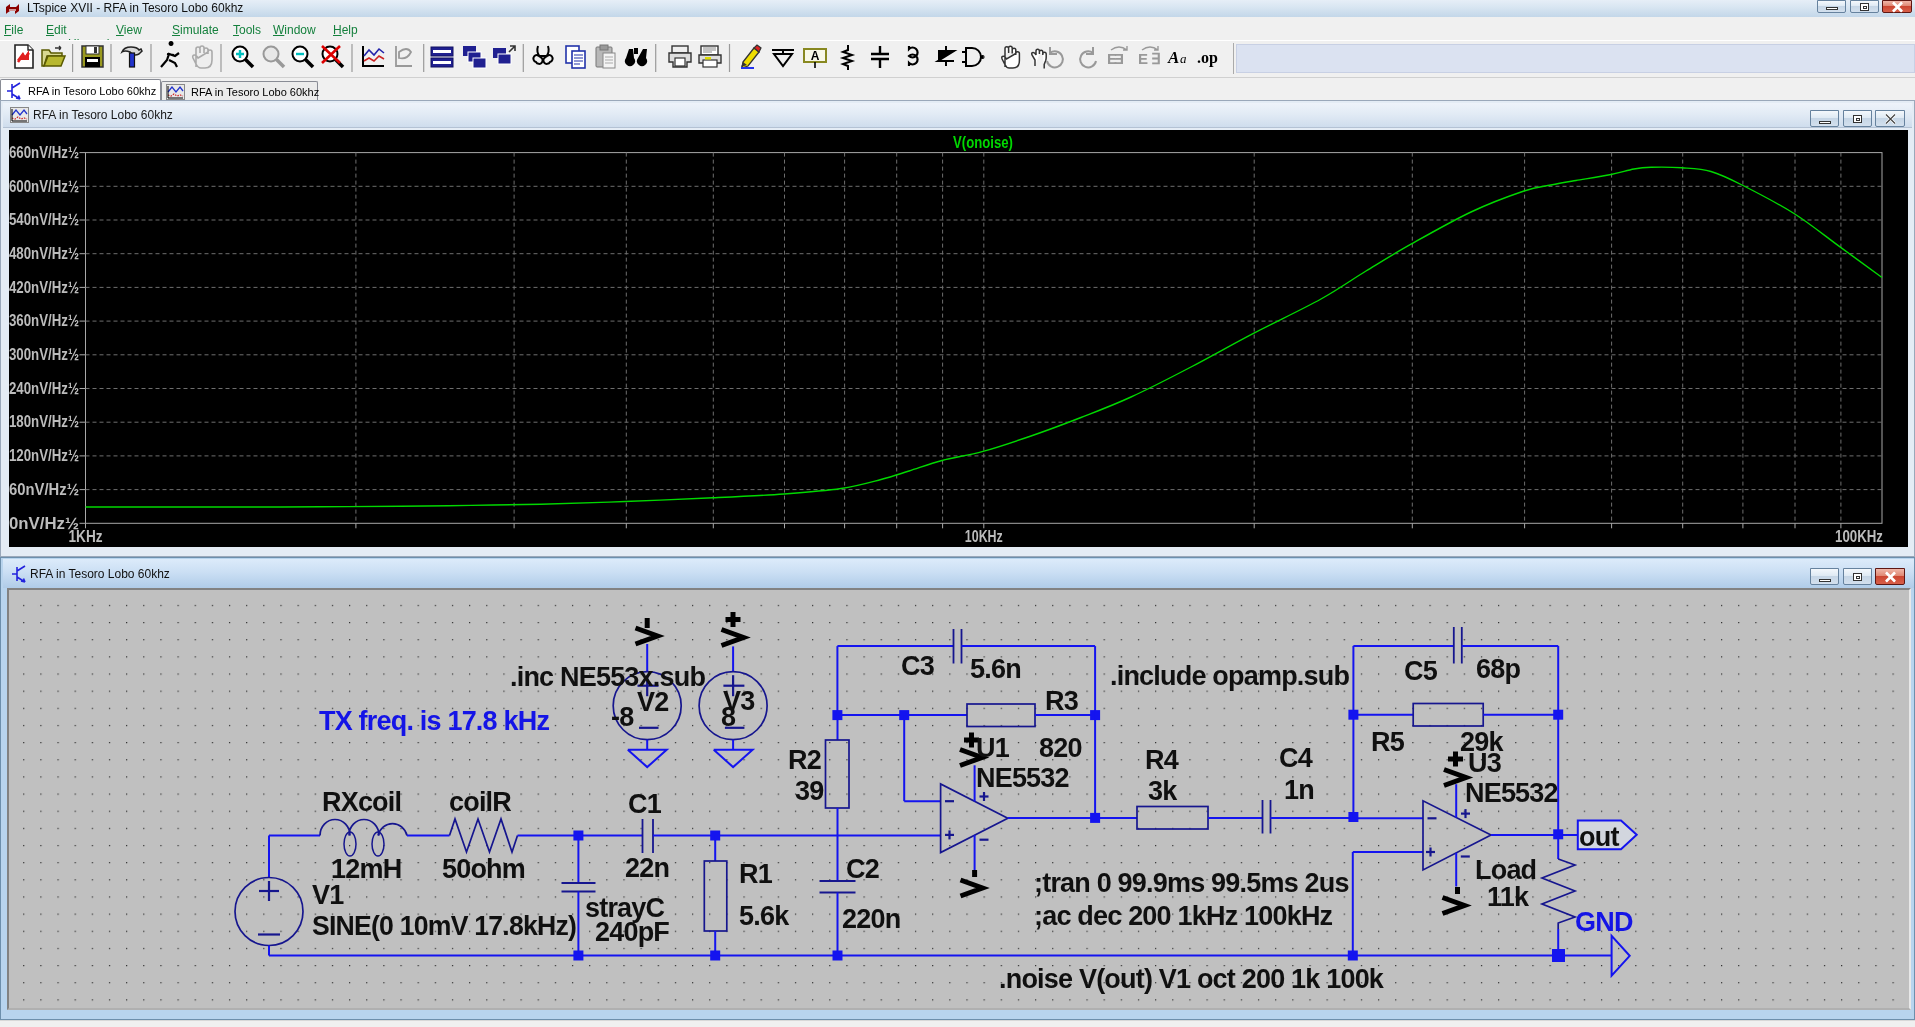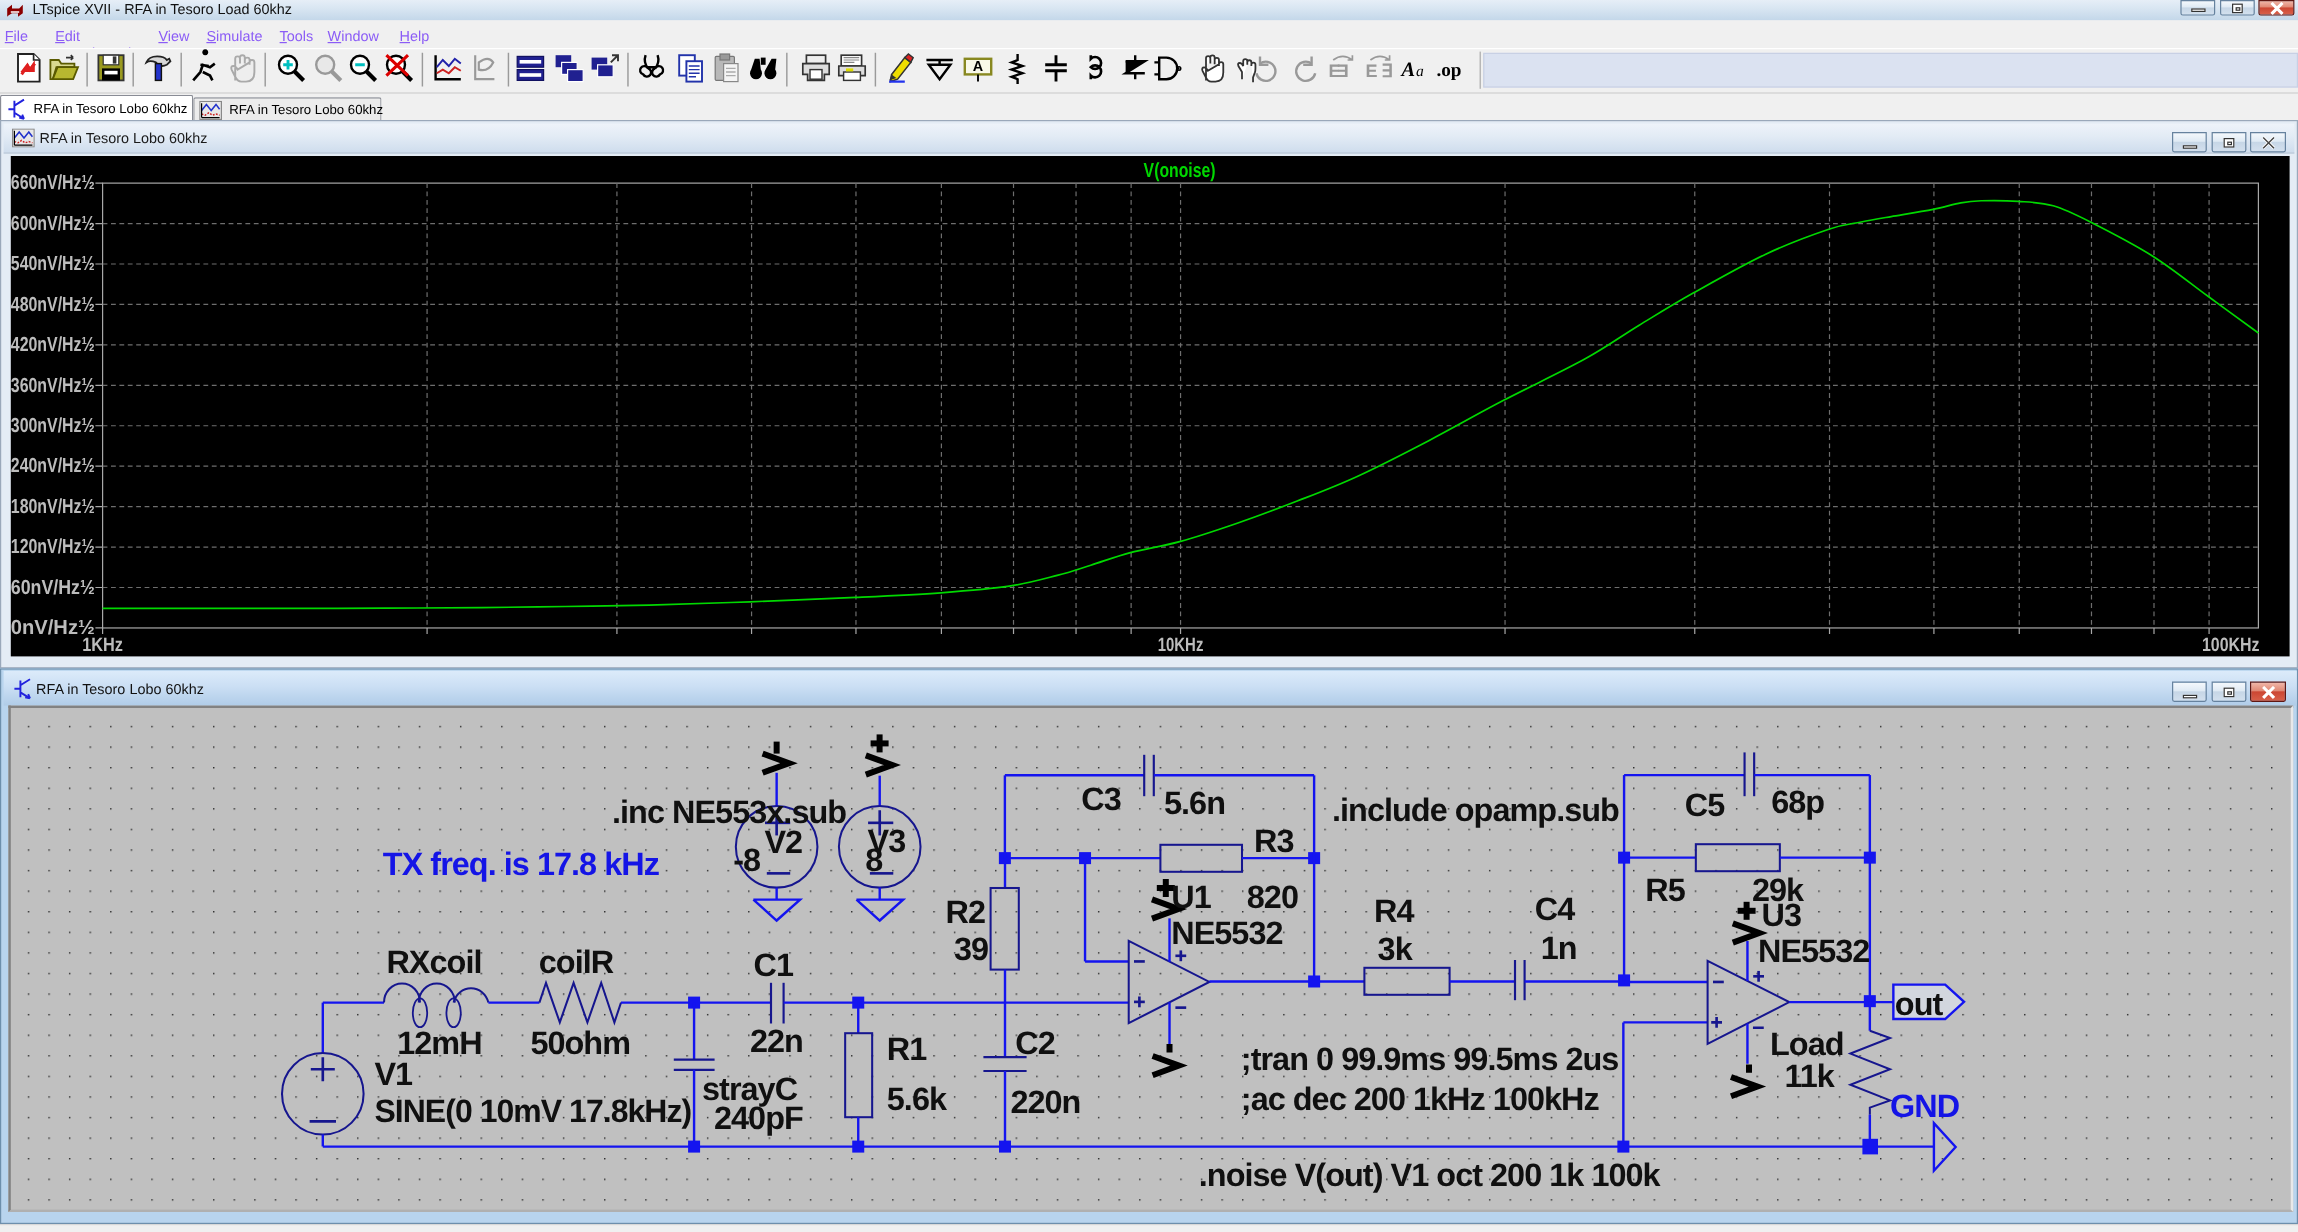--- a/index.html
+++ b/index.html
@@ -4,44 +4,44 @@
 html,body {width:1915px;height:1027px;overflow:hidden;font-family:"Liberation Sans",sans-serif;background:#f0f0f0}
 .abs {position:absolute}
 </style></head>
 <body>
 
 <div class="abs" style="left:0;top:0;width:1915px;height:17px;background:linear-gradient(#e6eef7 0%,#d9e6f2 40%,#c3d7e9 100%)">
   <svg class="abs" style="left:5px;top:2px" width="15" height="14" viewBox="0 0 15 14">
       <path d="M1 12 V5 L5 2 v3 h6 l3 -3 v7 l-4 3 v-3 H5 l-3 2 z" fill="#8b0000"></path>
       <path d="M4 8 h7" stroke="#fff" stroke-width="1.2"></path>
     </svg>
-  <span class="abs" style="left:27px;top:1px;font-size:12px;color:#111;white-space:nowrap">LTspice XVII - RFA in Tesoro Load 60khz</span>
+  <span class="abs" style="left:27px;top:1px;font-size:12px;color:#111;white-space:nowrap">LTspice XVII - RFA in Tesoro Lobo 60khz</span>
   <div style="position:absolute;left:1817px;top:0px;width:100px;height:14px">
       <div style="position:absolute;top:0;width:29px;height:13px;border:1px solid #66829e;border-radius:0 0 2px 2px;background:linear-gradient(#f4f8fc 0%,#dfeaf4 45%,#c6d6e6 50%,#d3e0ee 100%);left:0px">
         <div style="position:absolute;left:8px;top:6px;width:12px;height:3px;background:#fff;border:1px solid #333"></div>
       </div>
       <div style="position:absolute;top:0;width:29px;height:13px;border:1px solid #66829e;border-radius:0 0 2px 2px;background:linear-gradient(#f4f8fc 0%,#dfeaf4 45%,#c6d6e6 50%,#d3e0ee 100%);left:33px">
         <div style="position:absolute;left:9px;top:2px;width:9px;height:8px;background:#fff;border:1.5px solid #333">
           <div style="position:absolute;left:2px;top:2px;width:4px;height:3px;background:#fff;border:1px solid #333"></div>
         </div>
       </div>
       <div style="position:absolute;left:65px;top:0;width:30px;height:13px;border:1px solid #5e1713;border-radius:0 0 2px 2px;background:linear-gradient(#f0b6a8 0%,#e08874 45%,#cc4632 50%,#d8604a 100%)">
         <svg width="29" height="13" style="position:absolute;left:0;top:0">
           <path d="M10 1.5 L19 10.5 M19 1.5 L10 10.5" stroke="#fff" stroke-width="2.6"></path>
           <path d="M10 1.5 L19 10.5 M19 1.5 L10 10.5" stroke="#fff" stroke-width="1.2"></path>
         </svg>
       </div>
     </div>
 </div>
 
-<div class="abs" style="left:0;top:17px;width:1915px;height:23px;background:#f0f0f0;font-size:12px;color:#8b5cf6">
+<div class="abs" style="left:0;top:17px;width:1915px;height:23px;background:#f0f0f0;font-size:12px;color:#15803d">
   <span class="abs" style="left:4px;top:6px"><u>F</u>ile</span>
   <span class="abs" style="left:46px;top:6px"><u>E</u>dit</span>
   <span class="abs" style="left:68px;top:20px">H<u>i</u>erarchy</span>
-  <span class="abs" style="left:132px;top:6px"><u>V</u>iew</span>
+  <span class="abs" style="left:116px;top:6px"><u>V</u>iew</span>
   <span class="abs" style="left:172px;top:6px"><u>S</u>imulate</span>
   <span class="abs" style="left:233px;top:6px"><u>T</u>ools</span>
   <span class="abs" style="left:273px;top:6px"><u>W</u>indow</span>
   <span class="abs" style="left:333px;top:6px"><u>H</u>elp</span>
 </div>
 
 <div class="abs" style="left:0;top:40px;width:1915px;height:37px;background:#f0f0f0;border-top:1px solid #fff">
   <div class="abs" style="left:1236px;top:3px;width:679px;height:29px;background:#dbe2f1;border:1px solid #c8d0e4"></div>
   <svg class="abs" style="left:0;top:-42px" width="1915" height="120">
       <g transform="translate(11,45)">

